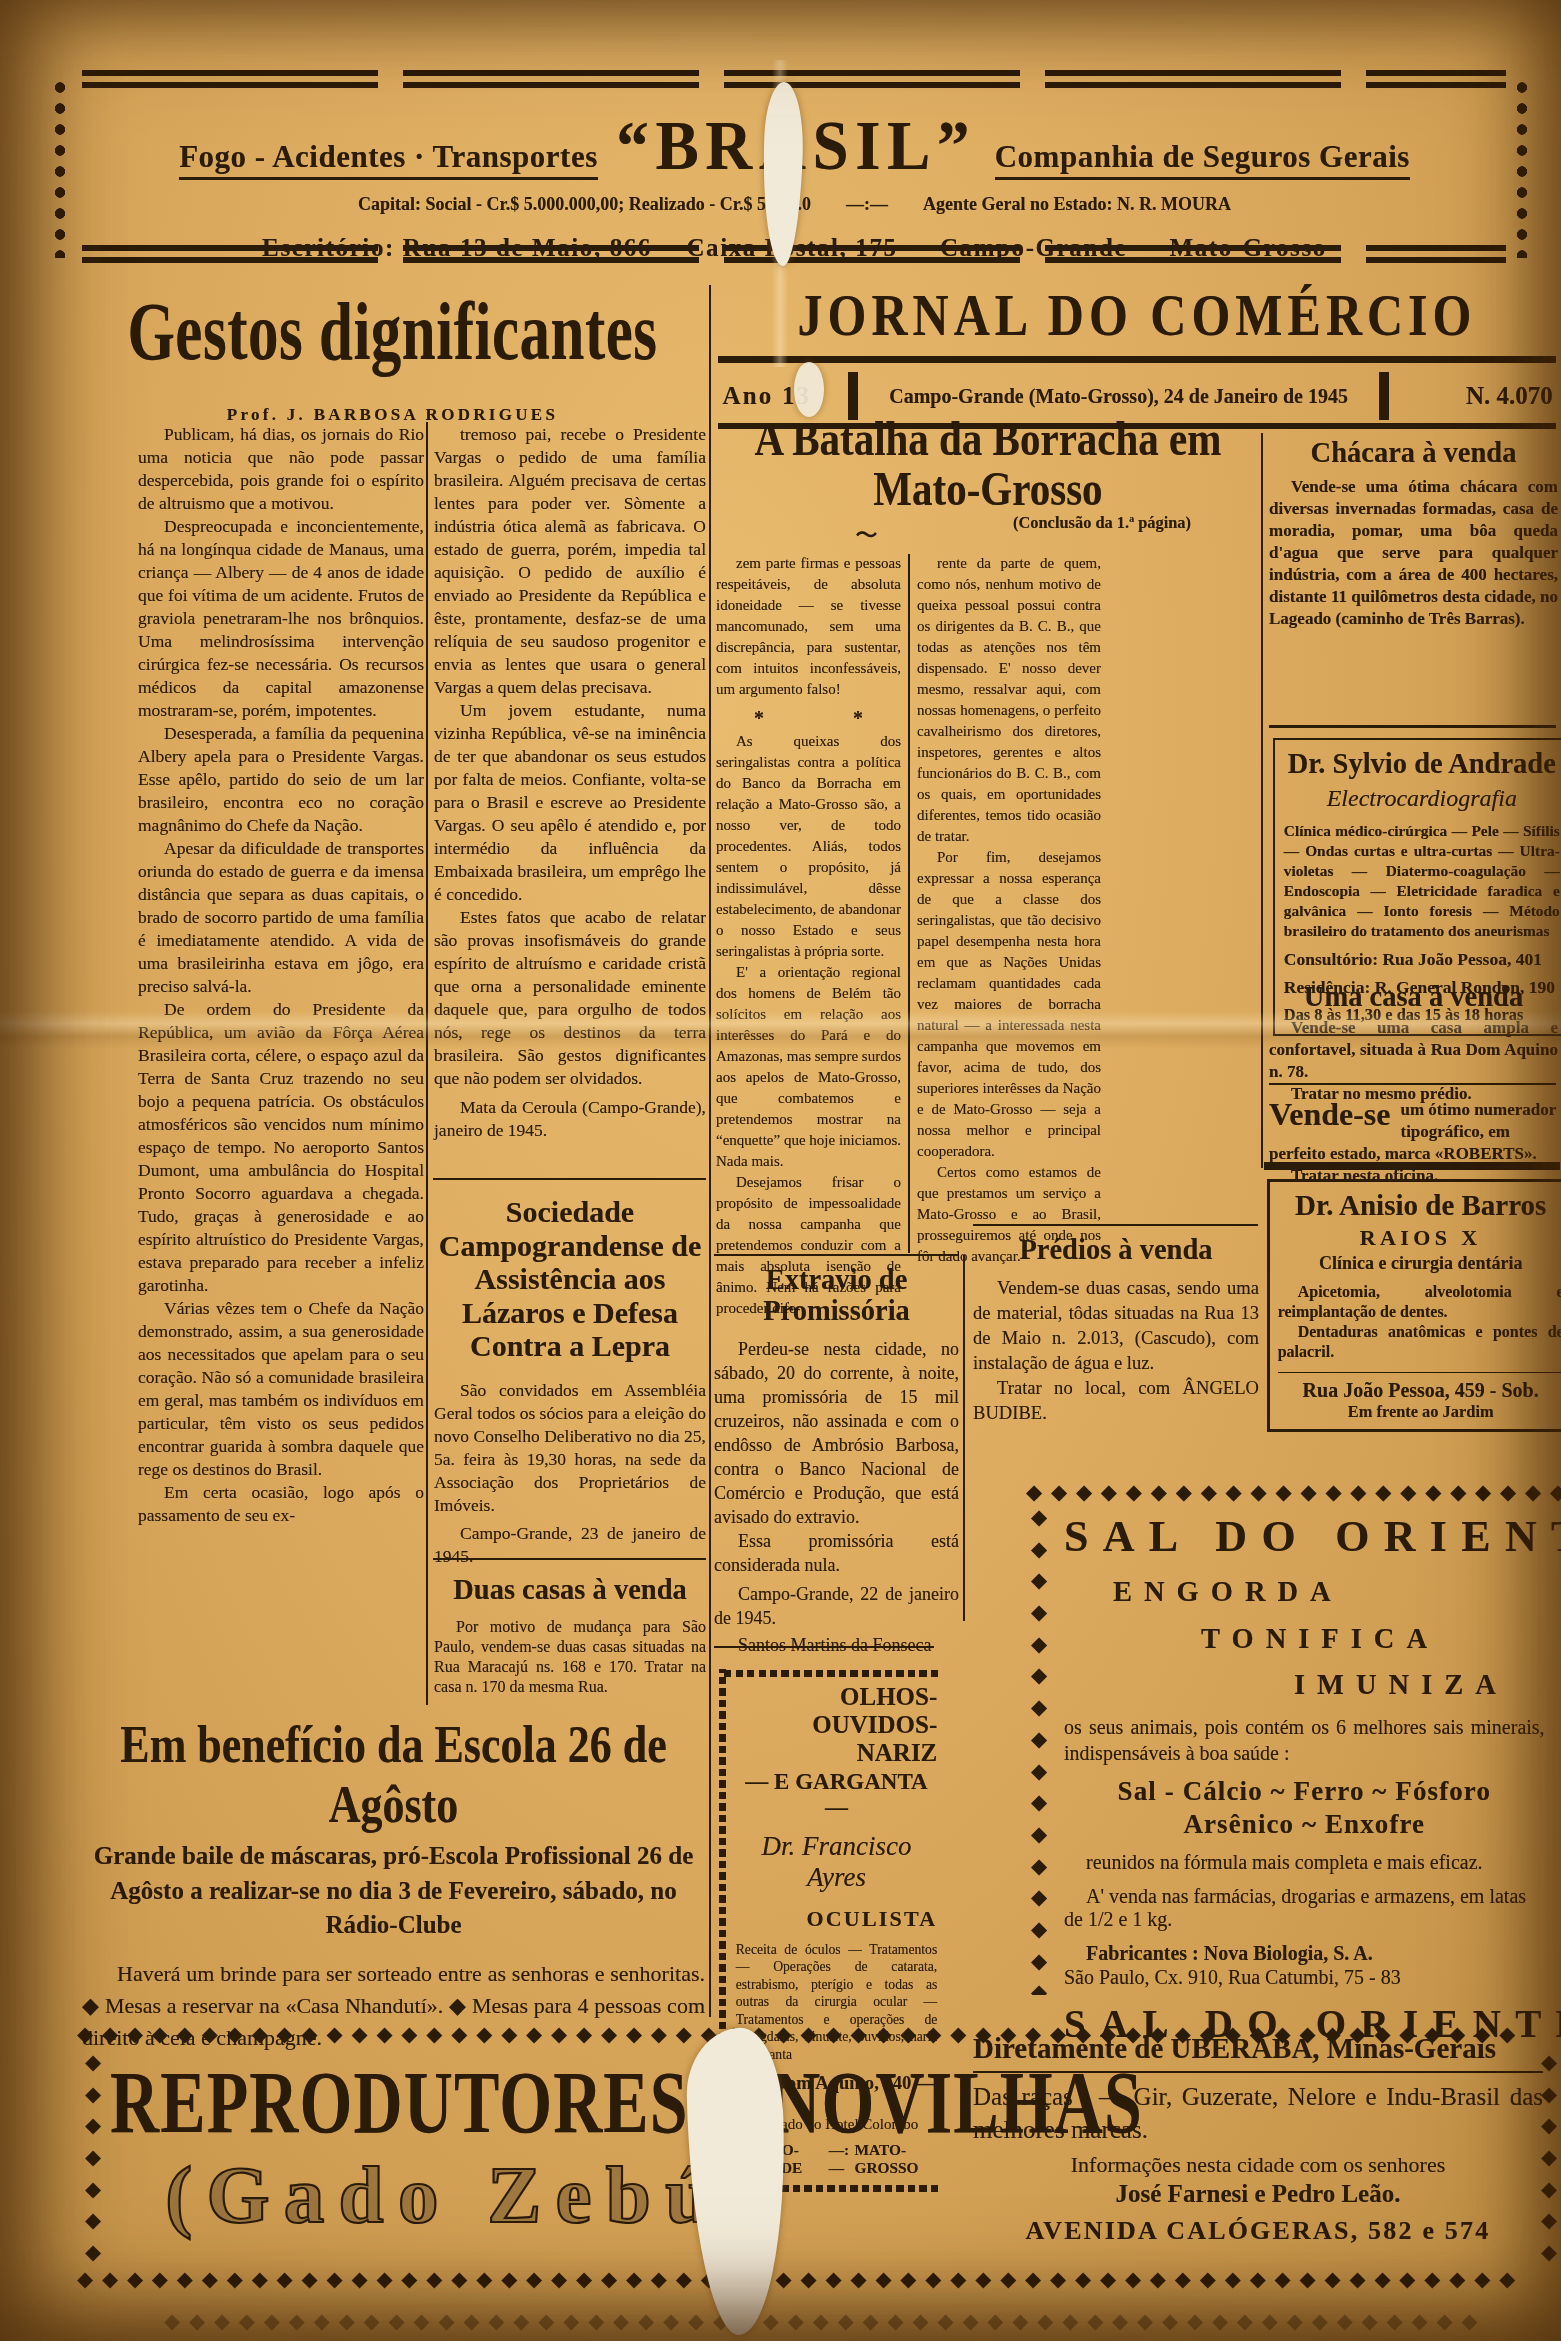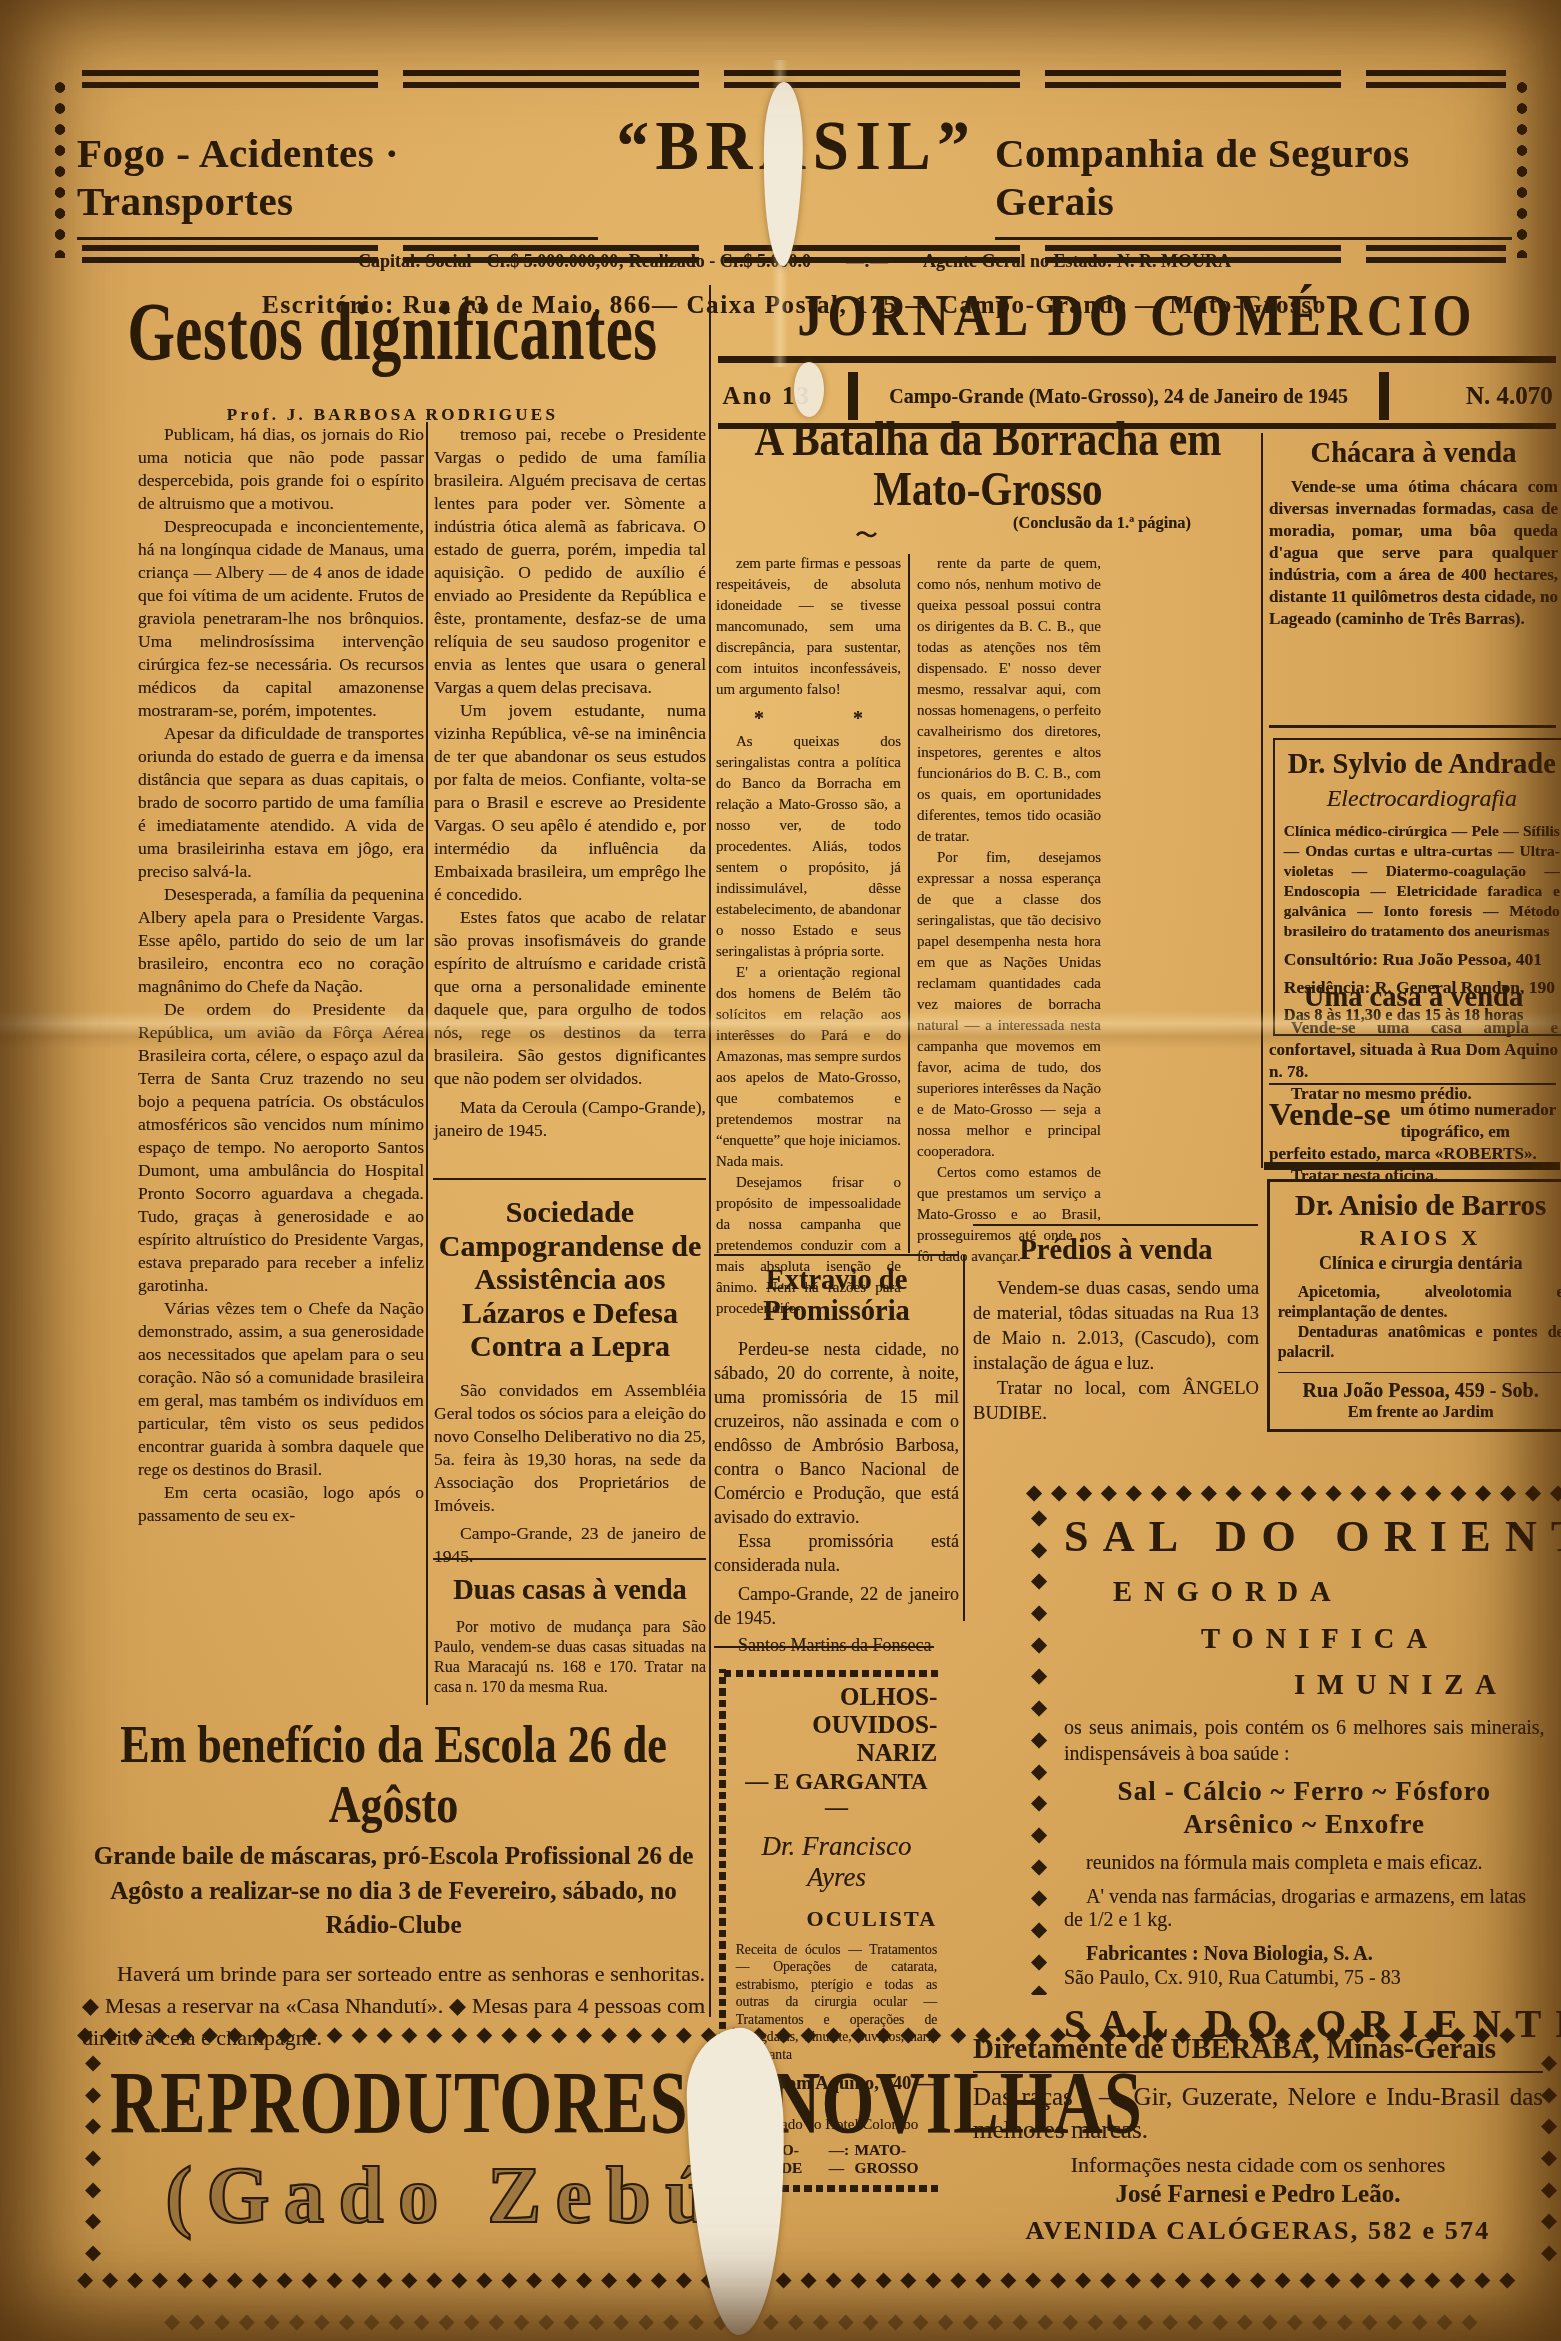--- a/index.html
+++ b/index.html
@@ -22,21 +22,21 @@
   .rule{position:absolute;background:#2b1b09;}
   .txt{text-shadow:0 0 0.5px rgba(43,27,9,.45);}
   p{margin:0;}
 
   
   .dash{background:repeating-linear-gradient(90deg,#2b1b09 0 296px,transparent 296px 321px);}
   .dotcol{background-image:radial-gradient(circle,#2b1b09 5px,transparent 5.5px);
           background-size:16.4px 21px;background-repeat:repeat-y;background-position:center top;}
   #banner{left:77px;top:61px;width:1435px;height:204px;}
   .banner-l1{display:flex;justify-content:center;align-items:baseline;gap:18.6px;margin-top:47px;}
-  .banner-seg{font-size:41px;font-weight:bold;border-bottom:3.8px solid #2b1b09;padding-bottom:12px;letter-spacing:0.5px;}
+  .banner-seg{font-size:31px;font-weight:bold;border-bottom:3.8px solid #2b1b09;padding-bottom:2px;letter-spacing:0.5px;}
   .banner-brand{font-size:65px;font-weight:bold;letter-spacing:6.6px;display:inline-block;transform:scaleY(1.08);}
   .banner-l2{display:flex;justify-content:center;gap:35px;font-size:18px;font-weight:bold;margin-top:11px;}
   .banner-l3{font-size:25px;font-weight:bold;letter-spacing:1.6px;text-align:center;margin-top:18.6px;}
 
   
   #gestos{left:82px;top:285px;width:621px;text-align:center;}
   .gestos-title{font-size:61px;font-weight:bold;letter-spacing:0.5px;display:inline-block;transform:scaleY(1.35);transform-origin:top center;}
   .gestos-by{font-size:17px;font-weight:bold;letter-spacing:3.3px;margin-top:50px;}
   #jornal{left:718px;top:281px;width:838px;text-align:center;}
   .jornal-title{font-size:50px;font-weight:bold;letter-spacing:5px;display:inline-block;transform:scaleY(1.18);transform-origin:top center;}
@@ -178,22 +178,22 @@
     <div class="vbar"></div>
     <div class="dateline">Campo-Grande (Mato-Grosso), 24 de Janeiro de 1945</div>
     <div class="vbar"></div>
     <div class="issue">N. 4.070</div>
   </div>
   <div class="rule" style="left:718px;top:423px;width:838px;height:5.5px;"></div>
 
   <div class="abs body-col just txt" style="left:138px;top:423px;width:286px;">
     <p>Publicam, há dias, os jornais do Rio uma noticia que não pode passar despercebida, pois grande foi o espírito de altruismo que a motivou.</p>
     <p>Despreocupada e inconcientemente, há na longínqua cidade de Manaus, uma criança — Albery — de 4 anos de idade que foi vítima de um acidente. Frutos de graviola penetraram-lhe nos brônquios. Uma melindrosíssima intervenção cirúrgica fez-se necessária. Os recursos médicos da capital amazonense mostraram-se, porém, impotentes.</p>
+    <p>Desesperada, a família da pequenina Albery apela para o Presidente Vargas. Esse apêlo, partido do seio de um lar brasileiro, encontra eco no coração magnânimo do Chefe da Nação.</p>
     <p>Apesar da dificuldade de transportes oriunda do estado de guerra e da imensa distância que separa as duas capitais, o brado de socorro partido de uma família é imediatamente atendido. A vida de uma brasileirinha estava em jôgo, era preciso salvá-la.</p>
-    <p>Desesperada, a família da pequenina Albery apela para o Presidente Vargas. Esse apêlo, partido do seio de um lar brasileiro, encontra eco no coração magnânimo do Chefe da Nação.</p>
     <p>De ordem do Presidente da República, um avião da Fôrça Aérea Brasileira corta, célere, o espaço azul da Terra de Santa Cruz trazendo no seu bojo a pequena patrícia. Os obstáculos atmosféricos são vencidos num mínimo espaço de tempo. No aeroporto Santos Dumont, uma ambulância do Hospital Pronto Socorro aguardava a chegada. Tudo, graças à generosidade e ao espírito altruístico do Presidente Vargas, estava preparado para receber a infeliz garotinha.</p>
     <p>Várias vêzes tem o Chefe da Nação demonstrado, assim, a sua generosidade aos necessitados que apelam para o seu coração. Não só a comunidade brasileira em geral, mas também os indivíduos em particular, têm visto os seus pedidos encontrar guarida à sombra daquele que rege os destinos do Brasil.</p>
     <p>Em certa ocasião, logo após o passamento de seu ex-</p>
   </div>
 
   <div class="abs body-col just txt" style="left:434px;top:423px;width:272px;">
     <p>tremoso pai, recebe o Presidente Vargas o pedido de uma família brasileira. Alguém precisava de certas lentes para poder ver. Sòmente a indústria ótica alemã as fabricava. O estado de guerra, porém, impedia tal aquisição. O pedido de auxílio é enviado ao Presidente da República e êste, prontamente, desfaz-se de uma relíquia de seu saudoso progenitor e envia as lentes que usara o general Vargas a quem delas precisava.</p>
     <p>Um jovem estudante, numa vizinha República, vê-se na iminência de ter que abandonar os seus estudos por falta de meios. Confiante, volta-se para o Brasil e escreve ao Presidente Vargas. O seu apêlo é atendido e, por intermédio da influência da Embaixada brasileira, um emprêgo lhe é concedido.</p>
     <p>Estes fatos que acabo de relatar são provas insofismáveis do grande espírito de altruísmo e caridade cristã que orna a personalidade eminente daquele que, para orgulho de todos nós, rege os destinos da terra brasileira. São gestos dignificantes que não podem ser olvidados.</p>
     <p style="margin-top:5.5px;">Mata da Ceroula (Campo-Grande), janeiro de 1945.</p>

